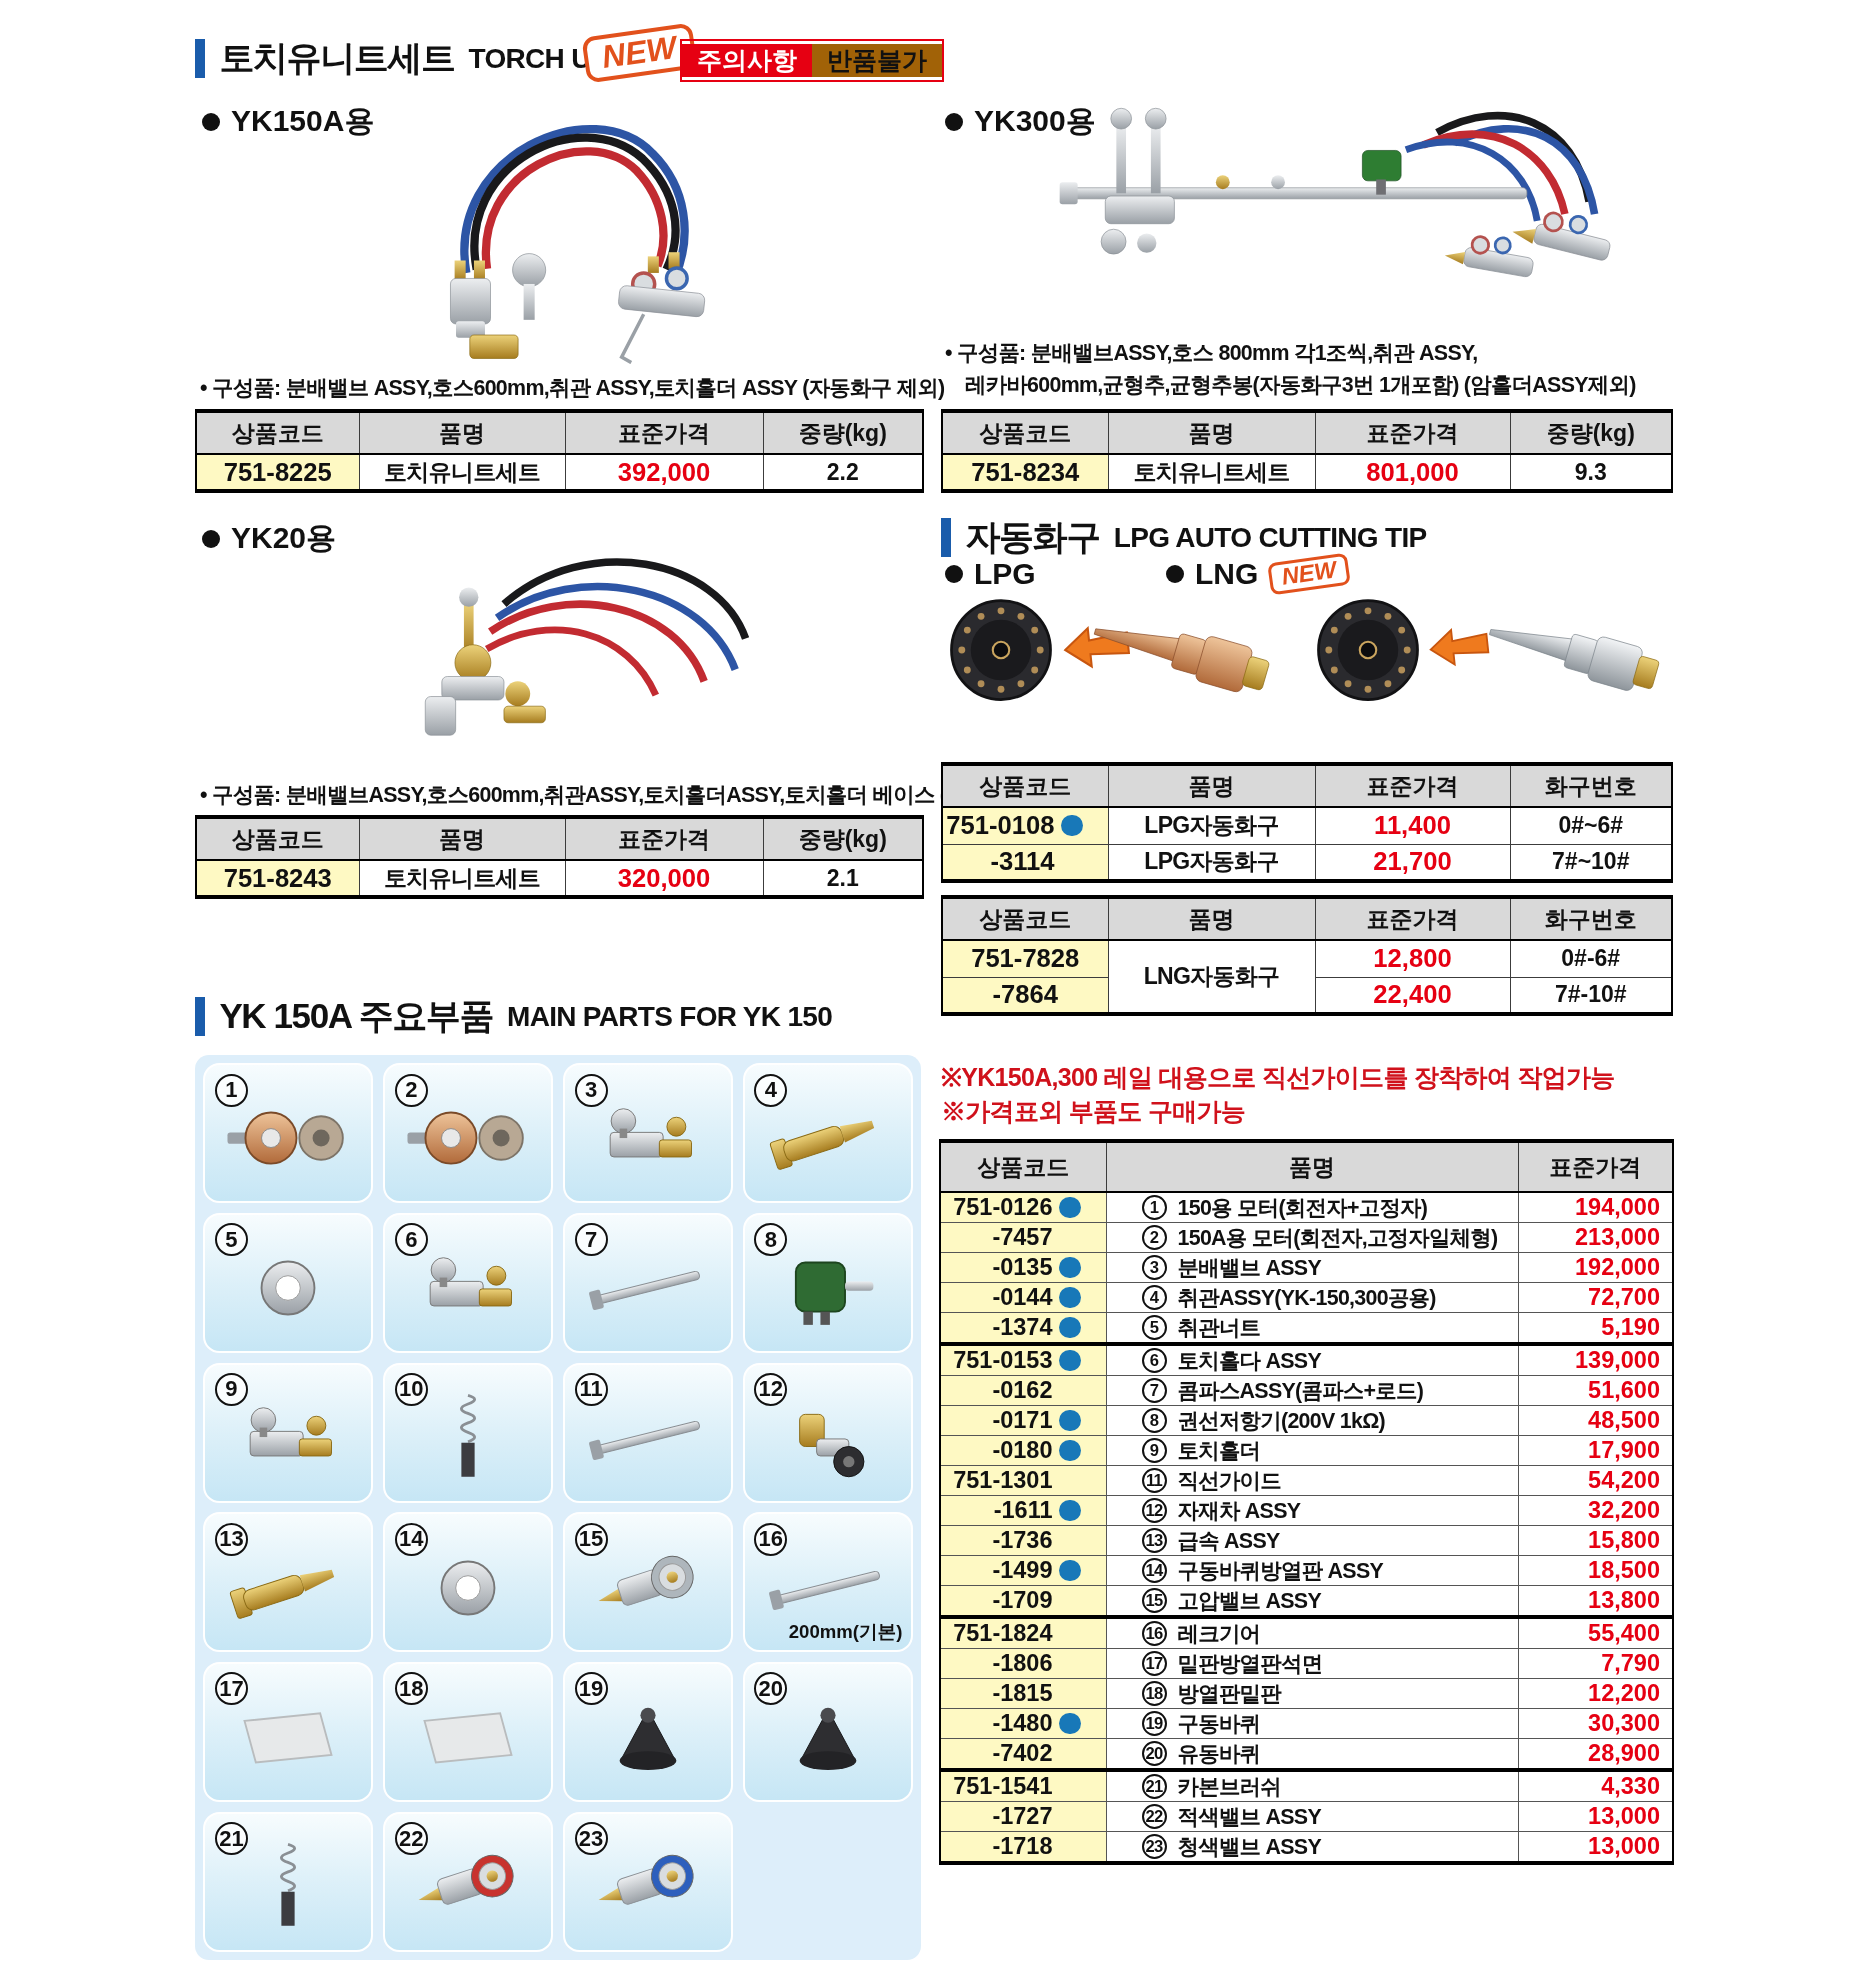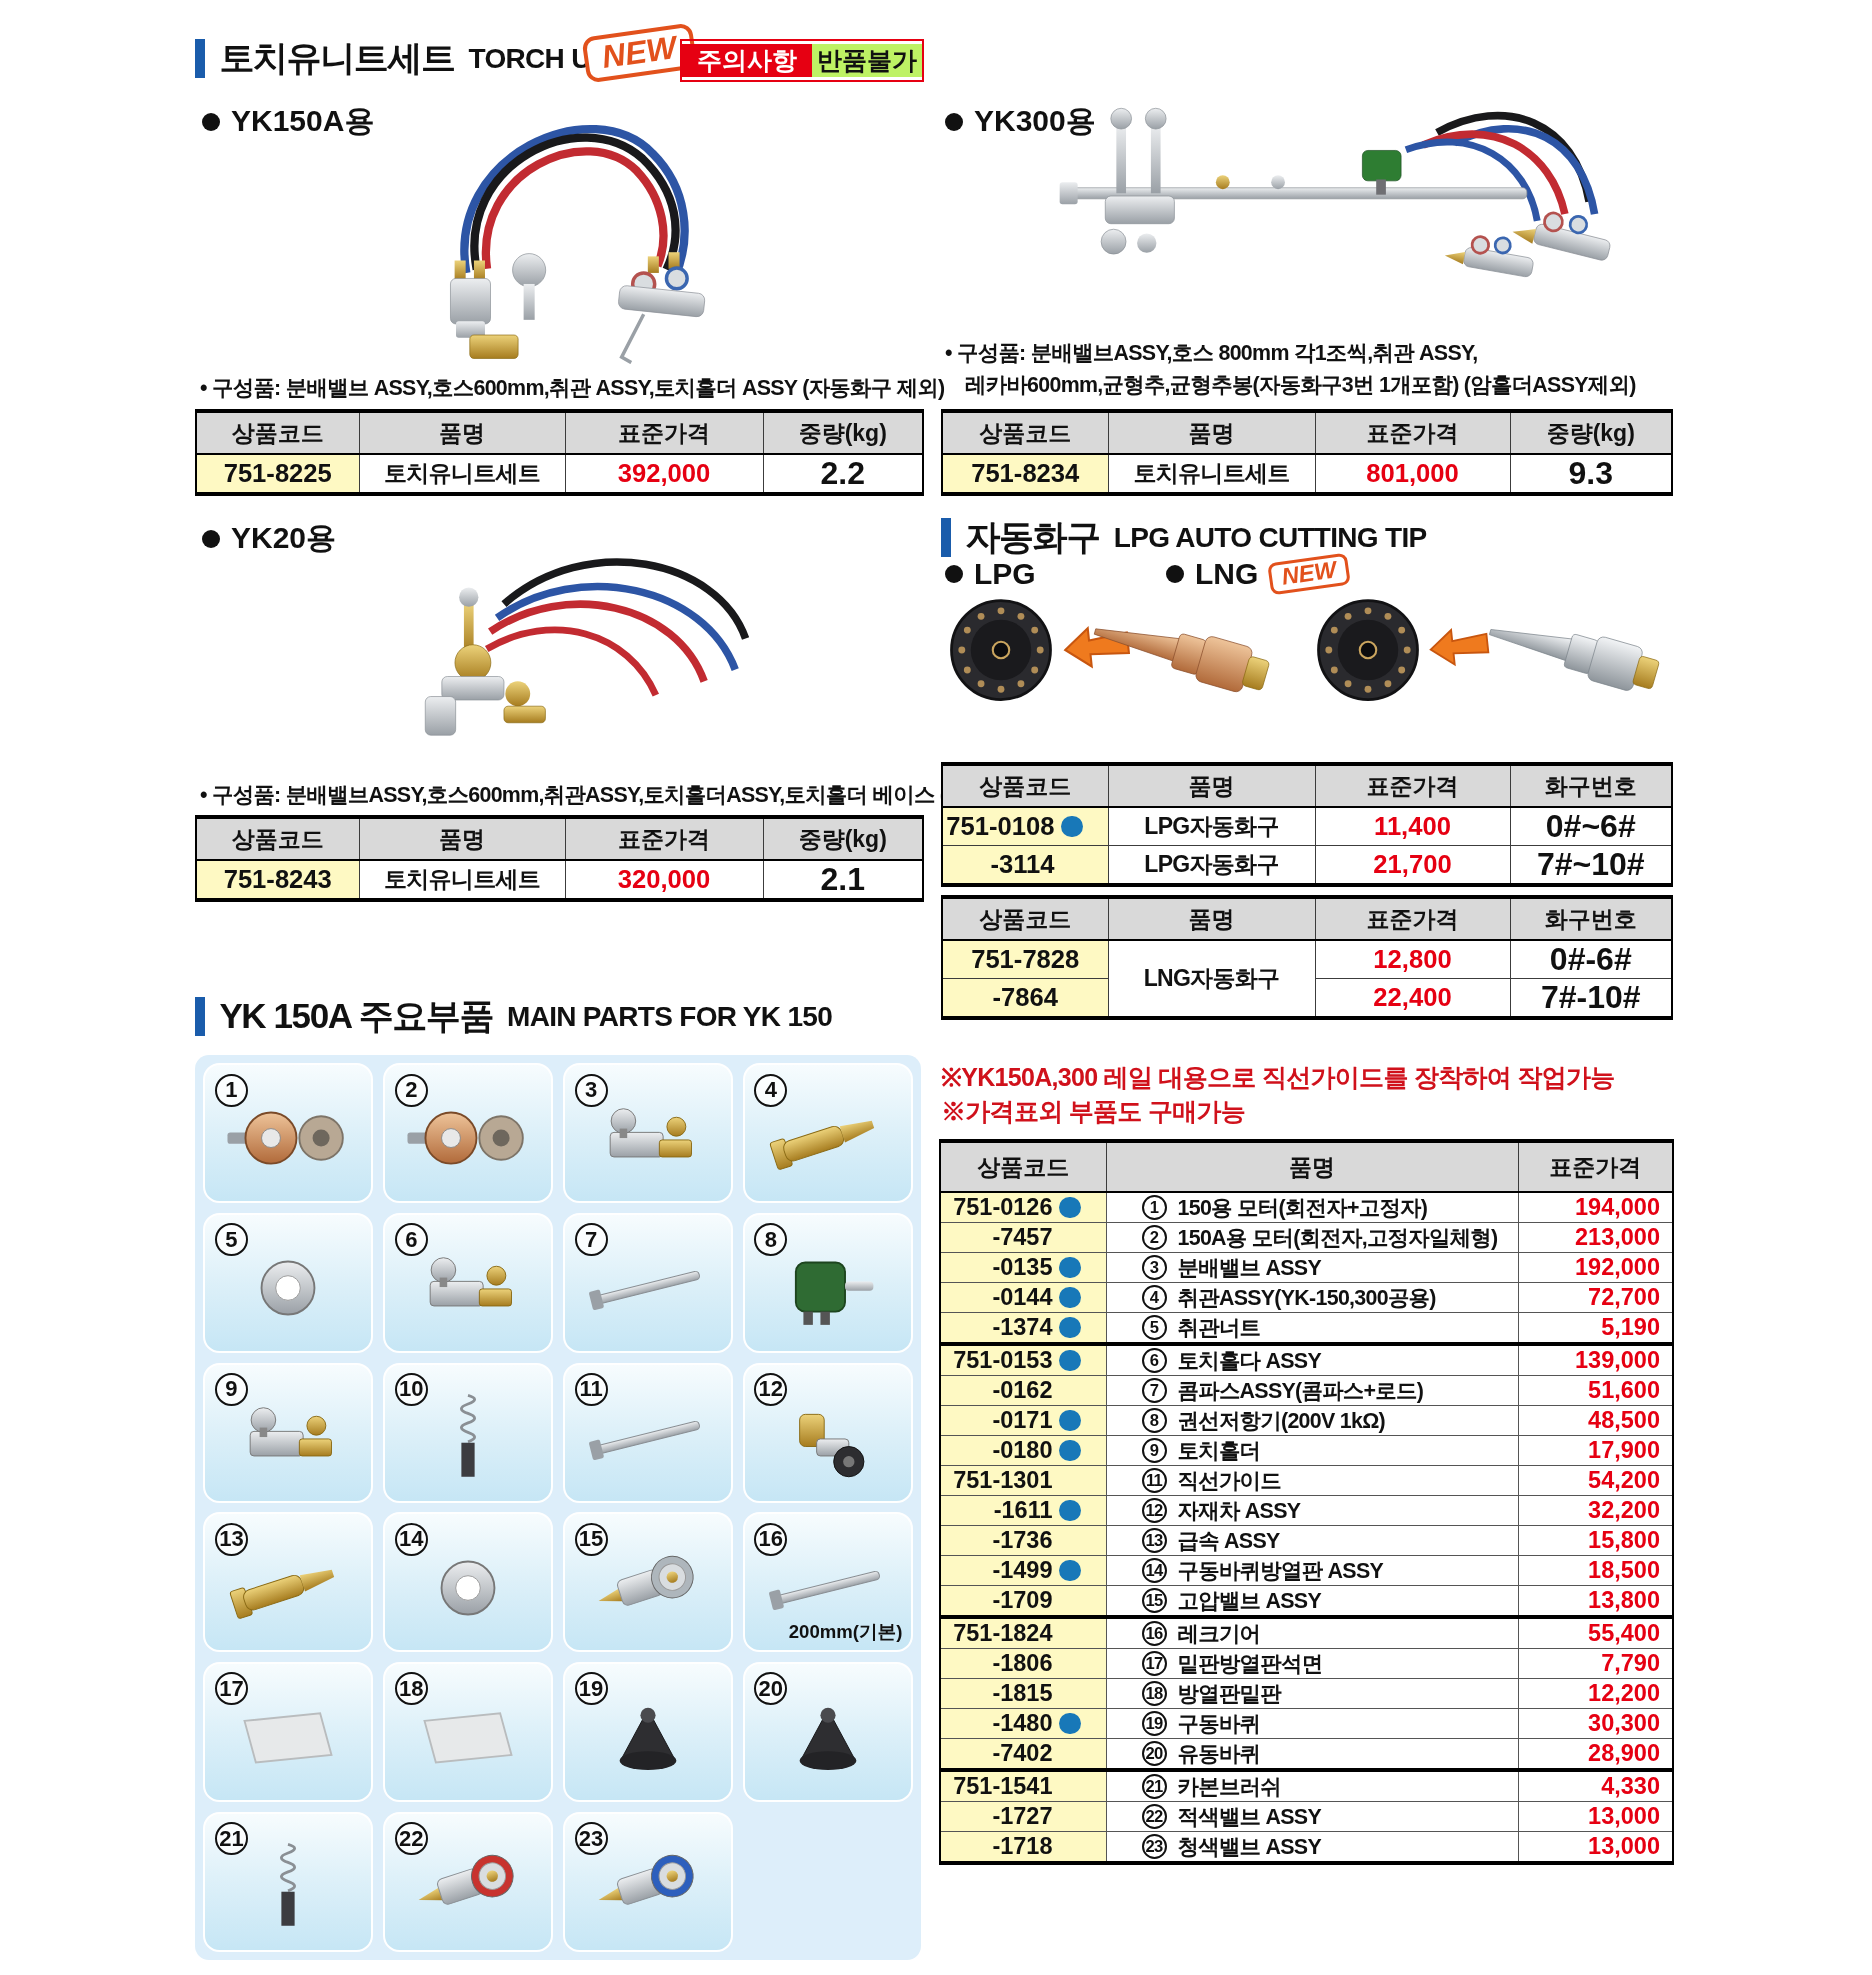--- a/index.html
+++ b/index.html
@@ -8,36 +8,36 @@
 .abs{position:absolute}
 
 .sec-title{display:flex;align-items:center;gap:14px}
 .sec-bar{width:10.4px;height:39px;background:#1a5cab;flex:0 0 auto}
 .sec-ko{font-size:35px;font-weight:bold;letter-spacing:-1.4px;white-space:nowrap}
 .sec-en{font-size:28px;font-weight:bold;letter-spacing:-0.7px;white-space:nowrap}
 .stamp{display:inline-block;transform:rotate(-8deg);border:4.8px solid #e2511c;border-radius:12.4px;color:#e2511c;font-style:italic;font-weight:800;font-size:32px;line-height:1.1;padding:1.4px 14px;background:#fff;white-space:nowrap}
 .stamp.small{font-size:23.5px;border-width:3.5px;border-radius:8.3px;padding:0 9.7px}
 .caution{display:flex;border:2.8px solid #e60012;height:43px;font-weight:bold;font-size:25px;align-items:center}
 .caution .l{background:#e60012;color:#fff;display:flex;align-items:center;padding:0 15px}
-.caution .r{background:#bef264;color:#111;display:flex;align-items:center;padding:0 5px}
+.caution .r{background:#a16207;color:#111;display:flex;align-items:center;padding:0 15px}
 
 .bullet-label{display:flex;align-items:center;gap:11px;font-size:30px;font-weight:bold;white-space:nowrap}
 .bullet{width:18px;height:18px;border-radius:50%;background:#111;flex:0 0 auto}
 .note{font-size:21.4px;font-weight:bold;letter-spacing:-0.7px;white-space:nowrap}
 .rednote{font-size:25px;font-weight:bold;letter-spacing:-0.7px;color:#d0111b;white-space:nowrap}
 
 table{border-collapse:collapse;table-layout:fixed;background:#fff}
 .ptable{border:2.1px solid #000;border-top-width:4.8px;border-bottom-width:4.8px}
 .ptable th,.ptable td{border:1.4px solid #3c3c3c;white-space:nowrap;overflow:hidden;text-align:center;vertical-align:middle}
 .ptable thead th{background:#d9d9d9;font-weight:bold;font-size:23px;border-bottom:2.1px solid #000;height:43px}
 .ptable tbody tr{height:37px}
 .codecell{background:#fef9c3;font-weight:bold;font-size:25.6px}
 .namecell{font-size:23px;font-weight:bold;letter-spacing:-0.7px}
 .pricecell{color:#e60012;font-weight:bold;font-size:25.6px}
-.plaincell{font-size:32px;font-weight:bold}
+.plaincell{font-size:23px;font-weight:bold}
 .code-wrap{display:flex;align-items:center;justify-content:flex-end;padding-right:18px}
 .code-wrap .dot-slot{width:35px;display:flex;justify-content:center}
 .dot{width:21.4px;height:21.4px;border-radius:50%;background:#1878b8;display:none}
 .dot-slot.on .dot{display:block}
 
 .parts-table tbody tr{height:29px}
 .parts-table tbody td{border:1.4px solid #555}
 .parts-table tbody tr.sep td{border-bottom:4.1px solid #000}
 .parts-table .codecell{font-size:23.5px}
 .parts-table .name-left{display:flex;align-items:center;gap:11px;padding-left:35px;font-size:21.4px;font-weight:bold;letter-spacing:-0.7px}

